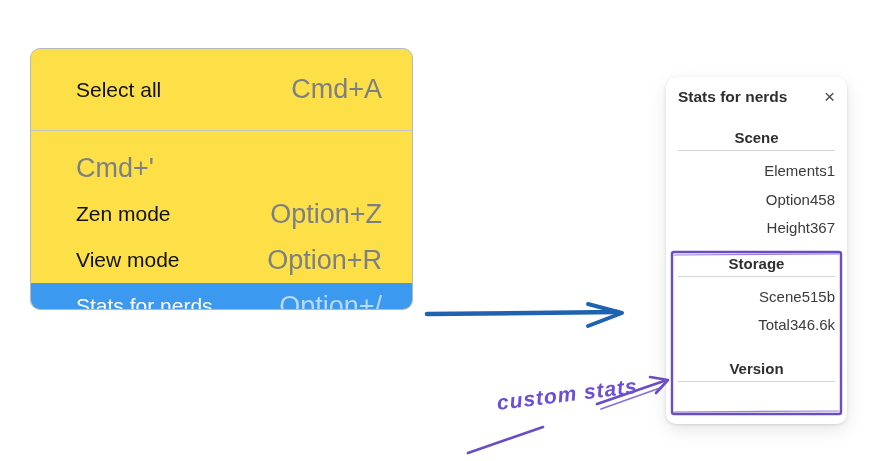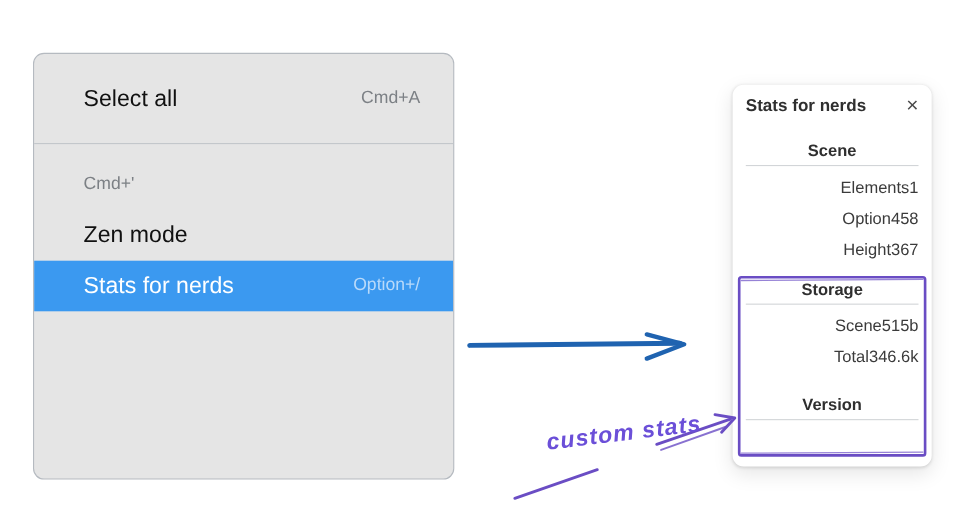--- a/index.html
+++ b/index.html
@@ -3,31 +3,31 @@
 <meta charset="utf-8">
 <style>
   html,body{margin:0;padding:0;background:#ffffff;}
   .canvas{
     position:relative;width:873px;height:461px;background:#ffffff;overflow:hidden;
     font-family:"Liberation Sans",sans-serif;
   }
 
   
   .menu{
-    position:absolute;left:30px;top:48px;width:383px;height:388px;
-    background:#e5e5e5;border:1.5px solid #b5bac0;border-radius:10px;
+    position:absolute;left:30px;top:48px;width:383px;height:262px;
+    background:#fde047;border:1.5px solid #b5bac0;border-radius:10px;
     box-sizing:border-box;overflow:hidden;
   }
   .menu-row{
     display:flex;justify-content:space-between;align-items:center;
     padding:0 30px 0 45px;height:46px;cursor:default;
   }
   .menu-row.tall{height:81px;}
   .mi-label{font-size:21px;color:#111;}
-  .mi-shortcut{font-size:16px;color:#7c8085;}
+  .mi-shortcut{font-size:27px;color:#7c8085;}
   .menu-divider{height:0;border-top:1px solid #c3c7cb;}
   .menu-section{padding-top:14px;}
   .menu-row.highlighted{background:#3b99f0;}
   .menu-row.highlighted .mi-label{color:#ffffff;}
   .menu-row.highlighted .mi-shortcut{color:#b9dafa;}
 
   
   .panel{
     position:absolute;left:666px;top:77px;width:181px;height:347px;
     background:#ffffff;border-radius:10px;box-sizing:border-box;
@@ -66,20 +66,25 @@
       <span class="mi-label">Select all</span>
       <span class="mi-shortcut">Cmd+A</span>
     </div>
     <div class="menu-divider"></div>
     <div class="menu-section">
       <div class="menu-row">
         <span class="mi-shortcut">Cmd+'</span>
       </div>
       <div class="menu-row">
         <span class="mi-label">Zen mode</span>
+        <span class="mi-shortcut">Option+Z</span>
+      </div>
+      <div class="menu-row">
+        <span class="mi-label">View mode</span>
+        <span class="mi-shortcut">Option+R</span>
       </div>
       <div class="menu-row highlighted">
         <span class="mi-label">Stats for nerds</span>
         <span class="mi-shortcut">Option+/</span>
       </div>
     </div>
   </div>
 
   <svg class="overlay" viewBox="0 0 873 461">
     <g fill="none" stroke-linecap="round" stroke-linejoin="round" stroke="#1f63b0">

